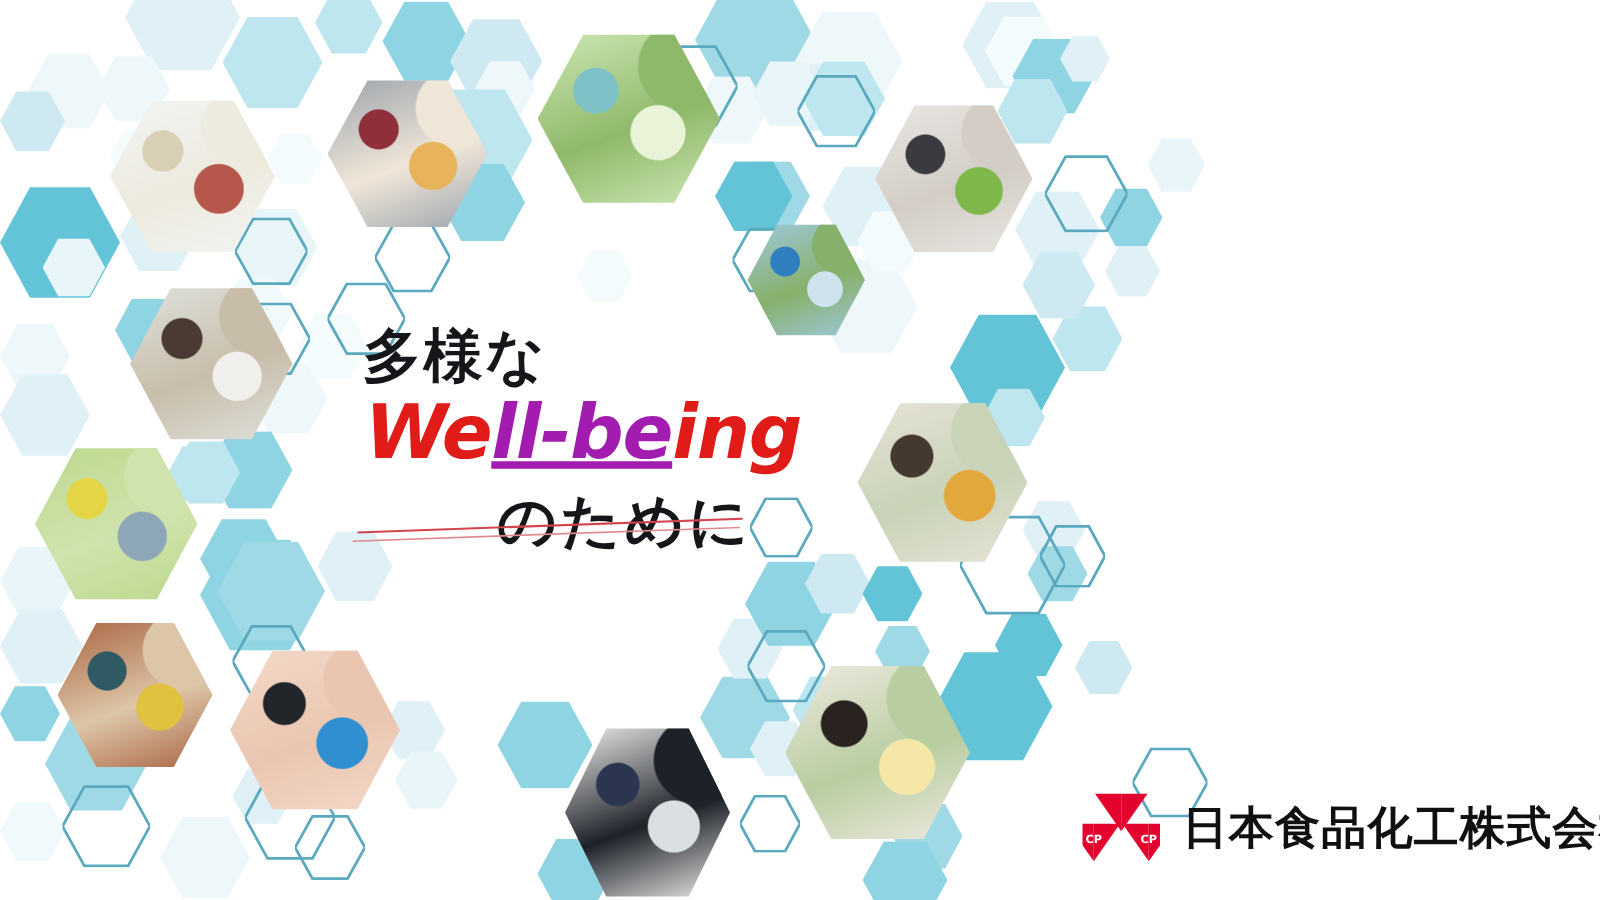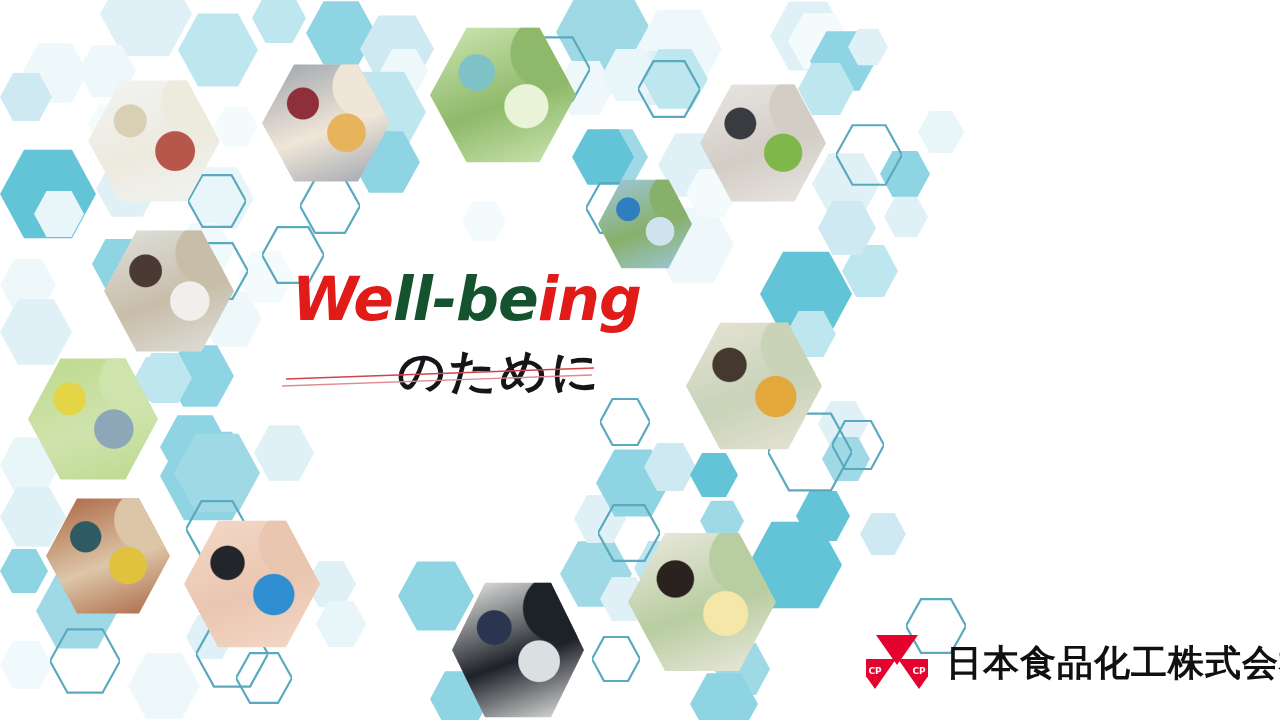--- a/index.html
+++ b/index.html
@@ -63,21 +63,21 @@
     padding-left:6px;
     font-family:"DejaVu Sans","Liberation Sans",sans-serif;
     font-weight:700;
     font-style:italic;
     font-size:60px;
     line-height:1.05;
     letter-spacing:-1px;
     white-space:nowrap;
   }
   .seg-red{color:#e01b18;}
-  .seg-gray{color:#14532d;}
+  .seg-gray{color:#a21caf;text-decoration:underline;}
   .underlines{
     position:absolute;
     left:-6px;top:98px;
     width:320px;height:22px;
     pointer-events:none;
   }
   .underlines svg{display:block;}
   .line3{
     margin:16px 0 0 0;
     text-align:right;
@@ -324,20 +324,21 @@
       </div>
       <div class="photohex" title="レジ袋を持つ人" style="left: 452px; top: 580px; width: 132px; height: 140px;">
         <div class="ph" style="background: radial-gradient(circle at 32% 34%, rgb(43, 53, 80) 0px, rgb(43, 53, 80) 13%, transparent 14%), radial-gradient(circle at 66% 58%, rgb(218, 223, 226) 0px, rgb(218, 223, 226) 17%, transparent 18%), radial-gradient(circle at 80% 20%, rgb(29, 33, 40) 0px, rgb(29, 33, 40) 22%, transparent 23%), linear-gradient(160deg, rgb(242, 242, 240) 0%, rgb(29, 33, 40) 55%, rgb(242, 242, 240) 100%);"></div>
       </div>
       <div class="photohex" title="ケーキを食べる子ども" style="left: 628px; top: 530px; width: 148px; height: 144px;">
         <div class="ph" style="background: radial-gradient(circle at 32% 34%, rgb(42, 34, 30) 0px, rgb(42, 34, 30) 13%, transparent 14%), radial-gradient(circle at 66% 58%, rgb(244, 231, 168) 0px, rgb(244, 231, 168) 17%, transparent 18%), radial-gradient(circle at 80% 20%, rgb(184, 205, 160) 0px, rgb(184, 205, 160) 22%, transparent 23%), linear-gradient(160deg, rgb(239, 234, 226) 0%, rgb(184, 205, 160) 55%, rgb(239, 234, 226) 100%);"></div>
       </div>
     </div>
 
   <div id="headline">
+    <div class="line1">多様な</div>
     <div class="line2">
       <span class="seg-red">We</span><span class="seg-gray">ll-be</span><span class="seg-red">ing</span>
       <div class="underlines">
         <svg viewBox="0 0 320 22" width="320" height="22" preserveAspectRatio="none">
           <line x1="6" y1="13" x2="314" y2="2" stroke="#d4434c" stroke-width="1.6"></line>
           <line x1="2" y1="20" x2="312" y2="9" stroke="#e08a90" stroke-width="1.4"></line>
         </svg>
       </div>
     </div>
     <div class="line3">のために</div>

